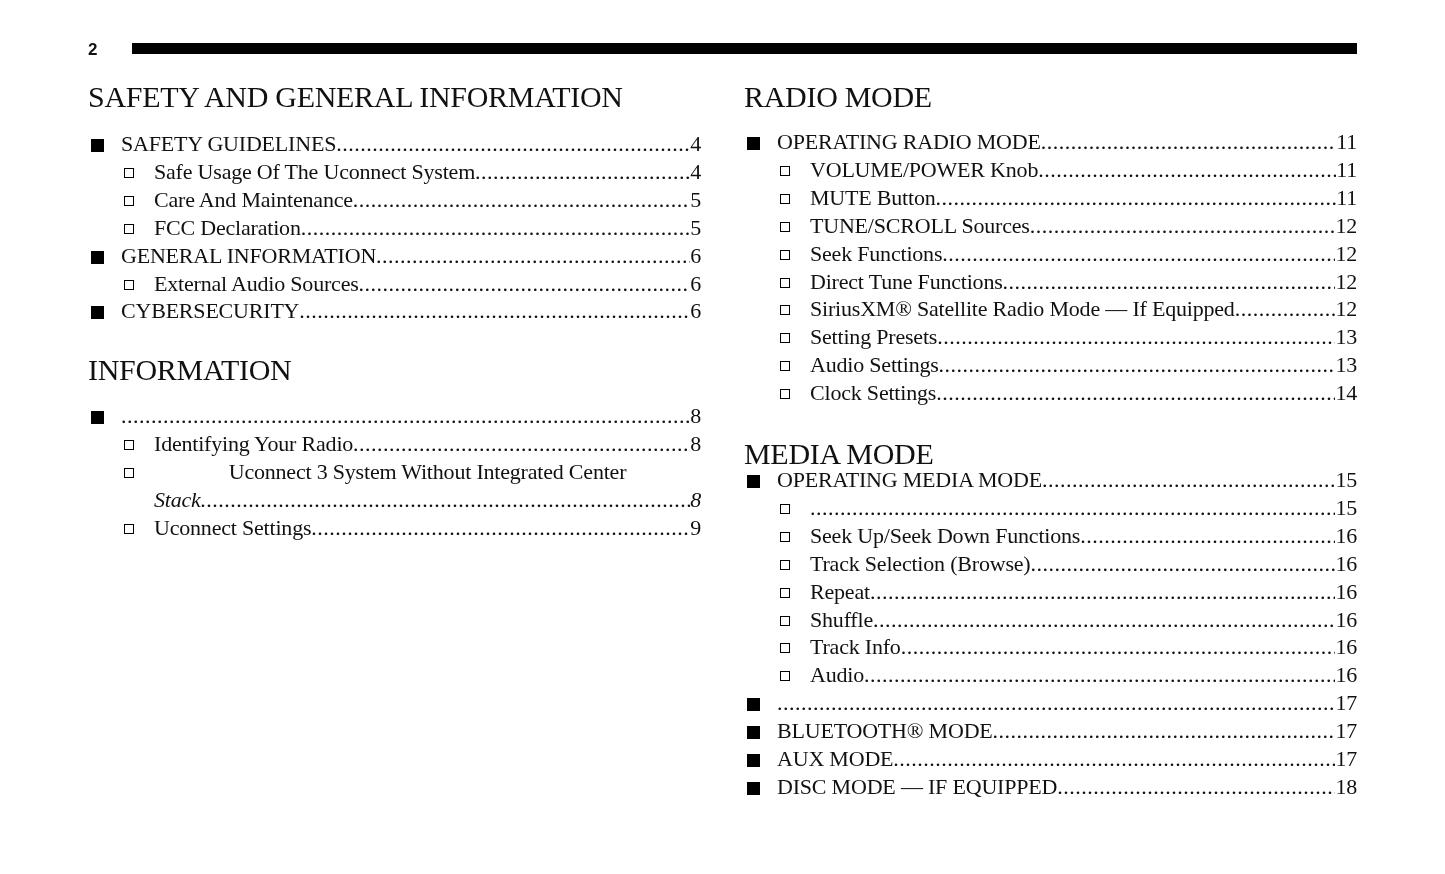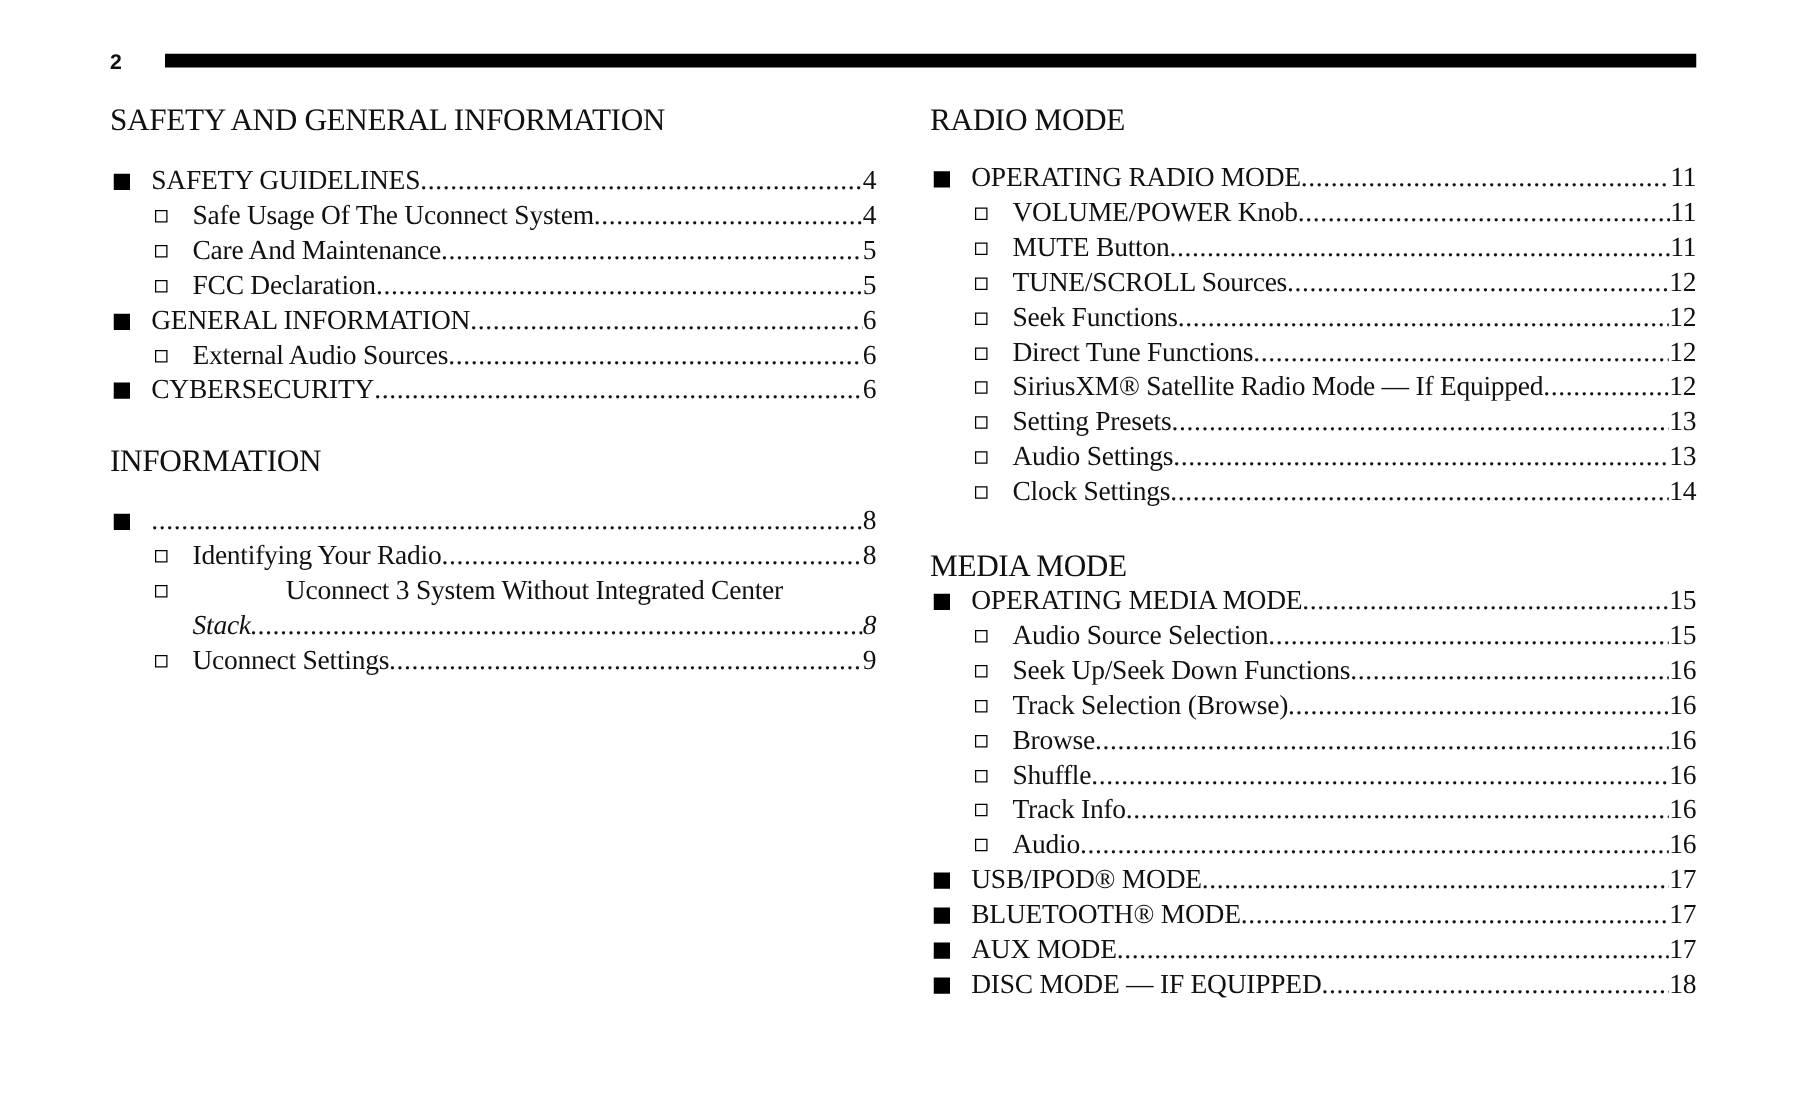--- a/index.html
+++ b/index.html
@@ -2,21 +2,21 @@
 <html><head>
 <meta charset="utf-8">
 <style>
   html, body { margin:0; padding:0; background:#ffffff; }
   body { width:1445px; height:874px; position:relative; overflow:hidden; color:#111; font-family:"Liberation Serif", "DejaVu Serif", serif; }
   .page-num { position:absolute; left:88px; top:40px; font-family:"Liberation Sans", sans-serif; font-weight:bold; font-size:17px; }
   .rule { position:absolute; left:132px; top:43px; width:1225px; height:11px; background:#000; }
   .col { position:absolute; width:613px; }
   .col-left { left:88px; }
   .col-right { left:744px; }
-  .section-title { font-size:25px; line-height:34px; margin:0; font-weight:normal; letter-spacing:-0.3px;font-family:Liberation Serif, serif; }
+  .section-title { font-size:30px; line-height:34px; margin:0; font-weight:normal; letter-spacing:-0.3px;font-family:Liberation Serif, serif; }
   .toc { list-style:none; margin:0; padding:0; }
   .toc li { position:relative; font-size:22px; line-height:27.9px; display:flex; align-items:baseline; letter-spacing:-0.2px;text-align:center; }
   .toc li.l1 { padding-left:33px; }
   .toc li.l2 { padding-left:66px; }
   .toc li .bullet { position:absolute; top:9px; }
   .toc li.l1 .bullet { left:3px; width:13px; height:13px; background:#000; }
   .toc li.l2 .bullet { left:36px; width:10px; height:10px; border:1.5px solid #000; box-sizing:border-box; top:10px; }
   .toc li .label { white-space:nowrap; }
   .toc li .leader { flex:1; overflow:hidden; white-space:nowrap; }
   .toc li .leader::after { content:"........................................................................................................................................................................................................................"; letter-spacing:0.5px; }
@@ -178,39 +178,38 @@
   <h2 class="section-title" style="position:absolute; top:437px;">MEDIA MODE</h2>
   <ul class="toc" style="position:absolute; top:466px; width:613px;">
     <li class="l1">
         <span class="bullet"></span>
         <span class="label">OPERATING MEDIA MODE</span>
         <span class="leader"></span>
         <span class="page">15</span>
       </li>
     <li class="l2">
         <span class="bullet"></span>
-        <span class="label">Audio Source Selection</span>
         <span class="leader"></span>
         <span class="page">15</span>
       </li>
     <li class="l2">
         <span class="bullet"></span>
         <span class="label">Seek Up/Seek Down Functions</span>
         <span class="leader"></span>
         <span class="page">16</span>
       </li>
     <li class="l2">
         <span class="bullet"></span>
         <span class="label">Track Selection (Browse)</span>
         <span class="leader"></span>
         <span class="page">16</span>
       </li>
     <li class="l2">
         <span class="bullet"></span>
-        <span class="label">Browse</span>
+        <span class="label">Repeat</span>
         <span class="leader"></span>
         <span class="page">16</span>
       </li>
     <li class="l2">
         <span class="bullet"></span>
         <span class="label">Shuffle</span>
         <span class="leader"></span>
         <span class="page">16</span>
       </li>
     <li class="l2">
@@ -220,21 +219,20 @@
         <span class="page">16</span>
       </li>
     <li class="l2">
         <span class="bullet"></span>
         <span class="label">Audio</span>
         <span class="leader"></span>
         <span class="page">16</span>
       </li>
     <li class="l1">
         <span class="bullet"></span>
-        <span class="label">USB/IPOD® MODE</span>
         <span class="leader"></span>
         <span class="page">17</span>
       </li>
     <li class="l1">
         <span class="bullet"></span>
         <span class="label">BLUETOOTH® MODE</span>
         <span class="leader"></span>
         <span class="page">17</span>
       </li>
     <li class="l1">

